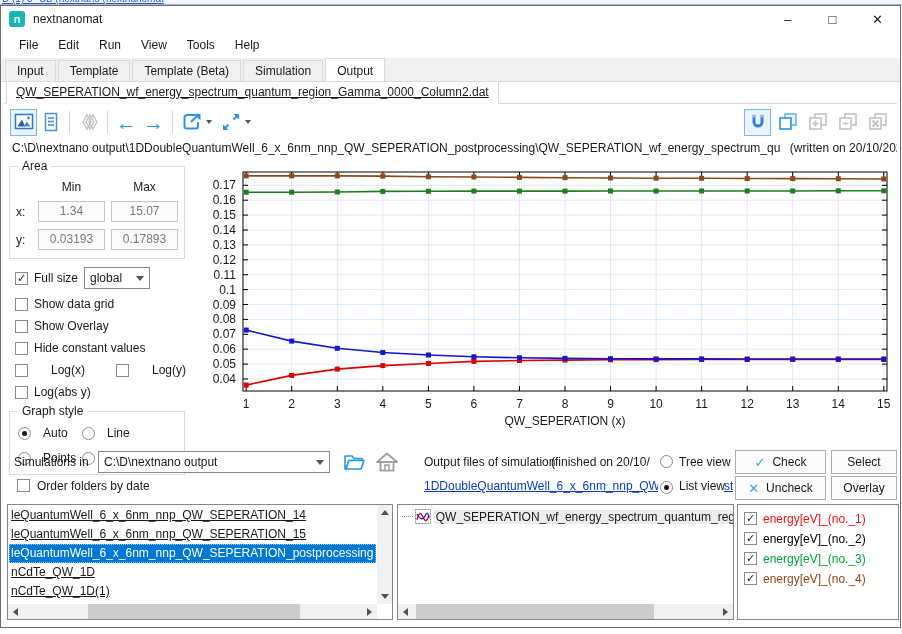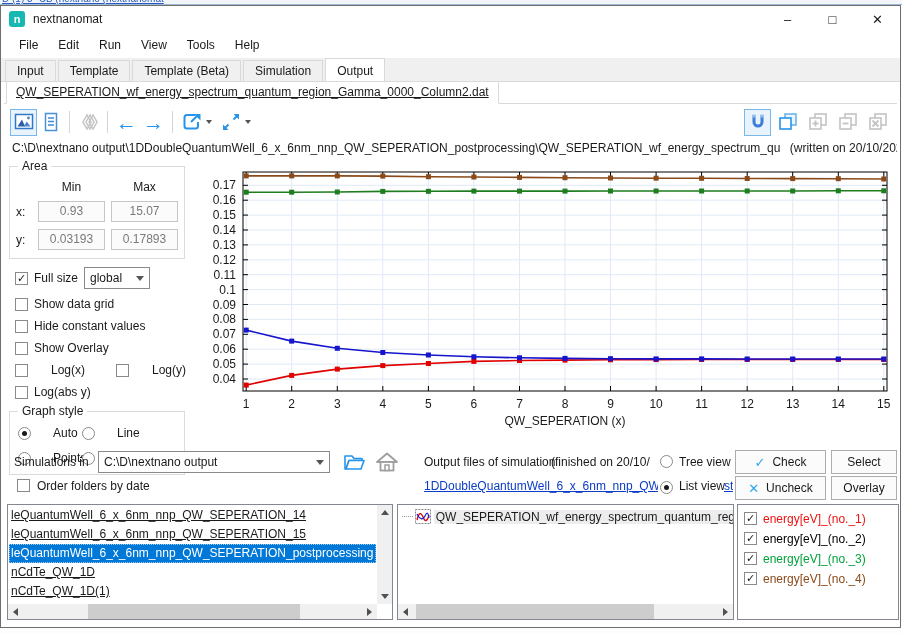--- a/index.html
+++ b/index.html
@@ -49,21 +49,21 @@
   .tbox { border:1px solid #c6c6c6; background:#fbfbfb; color:#7a7a7a; text-align:center; height:21px; line-height:19px; }
   .opt-row { display:flex; align-items:center; gap:6px; margin:8px 0 0 10px; }
   .opt-row label { white-space:nowrap; }
   .cb { width:13px; height:13px; border:1px solid #8a8a8a; background:#fff; display:inline-flex; align-items:center; justify-content:center; font-size:11px; line-height:11px; color:#1a1a1a; flex:none; }
   .radio { width:13px; height:13px; border:1px solid #8a8a8a; border-radius:50%; background:#fff; display:inline-flex; align-items:center; justify-content:center; flex:none; }
   .radio.sel::after { content:""; width:5px; height:5px; border-radius:50%; background:#1a1a1a; }
   .combo { border:1px solid #8a8a8a; background:#fff; height:22px; display:flex; align-items:center; padding:0 5px; gap:4px; }
   .combo .val { white-space:nowrap; overflow:hidden; flex:1; }
   .tri { width:0; height:0; border-left:4px solid transparent; border-right:4px solid transparent; border-top:5px solid #555; flex:none; }
   .style-grid { display:grid; grid-template-columns:64px auto; row-gap:11px; padding:14px 4px 9px 8px; }
-  .radio-item { display:flex; align-items:center; gap:22px; white-space:nowrap; }
+  .radio-item { display:flex; align-items:center; gap:12px; white-space:nowrap; }
 
   
   .chart-area { position:absolute; top:156px; left:186px; width:710px; height:282px; background:#fff; }
 
   
   .bottom-area { position:absolute; top:440px; left:3px; width:895px; height:58px; }
   .bottom-area > * { position:absolute; }
   .btn { border:1px solid #adadad; background:#fbfbfb; display:flex; align-items:center; justify-content:center; gap:7px; }
   .btn .glyph { color:#2aa7e8; font-weight:bold; font-size:13px; }
   .link { color:#0a3cc8; text-decoration:underline; white-space:nowrap; overflow:hidden; }
@@ -228,21 +228,21 @@
   </div>
 
   <div class="left-panel">
     <div class="groupbox">
       <span class="legend">Area</span>
       <div class="area-grid">
         <span></span>
         <span class="col-head">Min</span>
         <span class="col-head">Max</span>
         <span>x:</span>
-        <div class="tbox">0.93</div>
+        <div class="tbox">1.34</div>
         <div class="tbox">15.07</div>
         <span>y:</span>
         <div class="tbox">0.03193</div>
         <div class="tbox">0.17893</div>
       </div>
     </div>
 
     <div class="opt-row">
       <span class="cb">✓</span>
       <label>Full size</label>
@@ -250,25 +250,25 @@
         <span class="val">global</span>
         <span class="tri"></span>
       </div>
     </div>
     <div class="opt-row">
       <span class="cb"></span>
       <label>Show data grid</label>
     </div>
     <div class="opt-row">
       <span class="cb"></span>
-      <label>Hide constant values</label>
+      <label>Show Overlay</label>
     </div>
     <div class="opt-row">
       <span class="cb"></span>
-      <label>Show Overlay</label>
+      <label>Hide constant values</label>
     </div>
     <div class="opt-row" style="gap:23px;">
       <span class="cb"></span>
       <label>Log(x)</label>
       <span class="cb" style="margin-left:8px;"></span>
       <label>Log(y)</label>
     </div>
     <div class="opt-row">
       <span class="cb"></span>
       <label>Log(abs y)</label>

